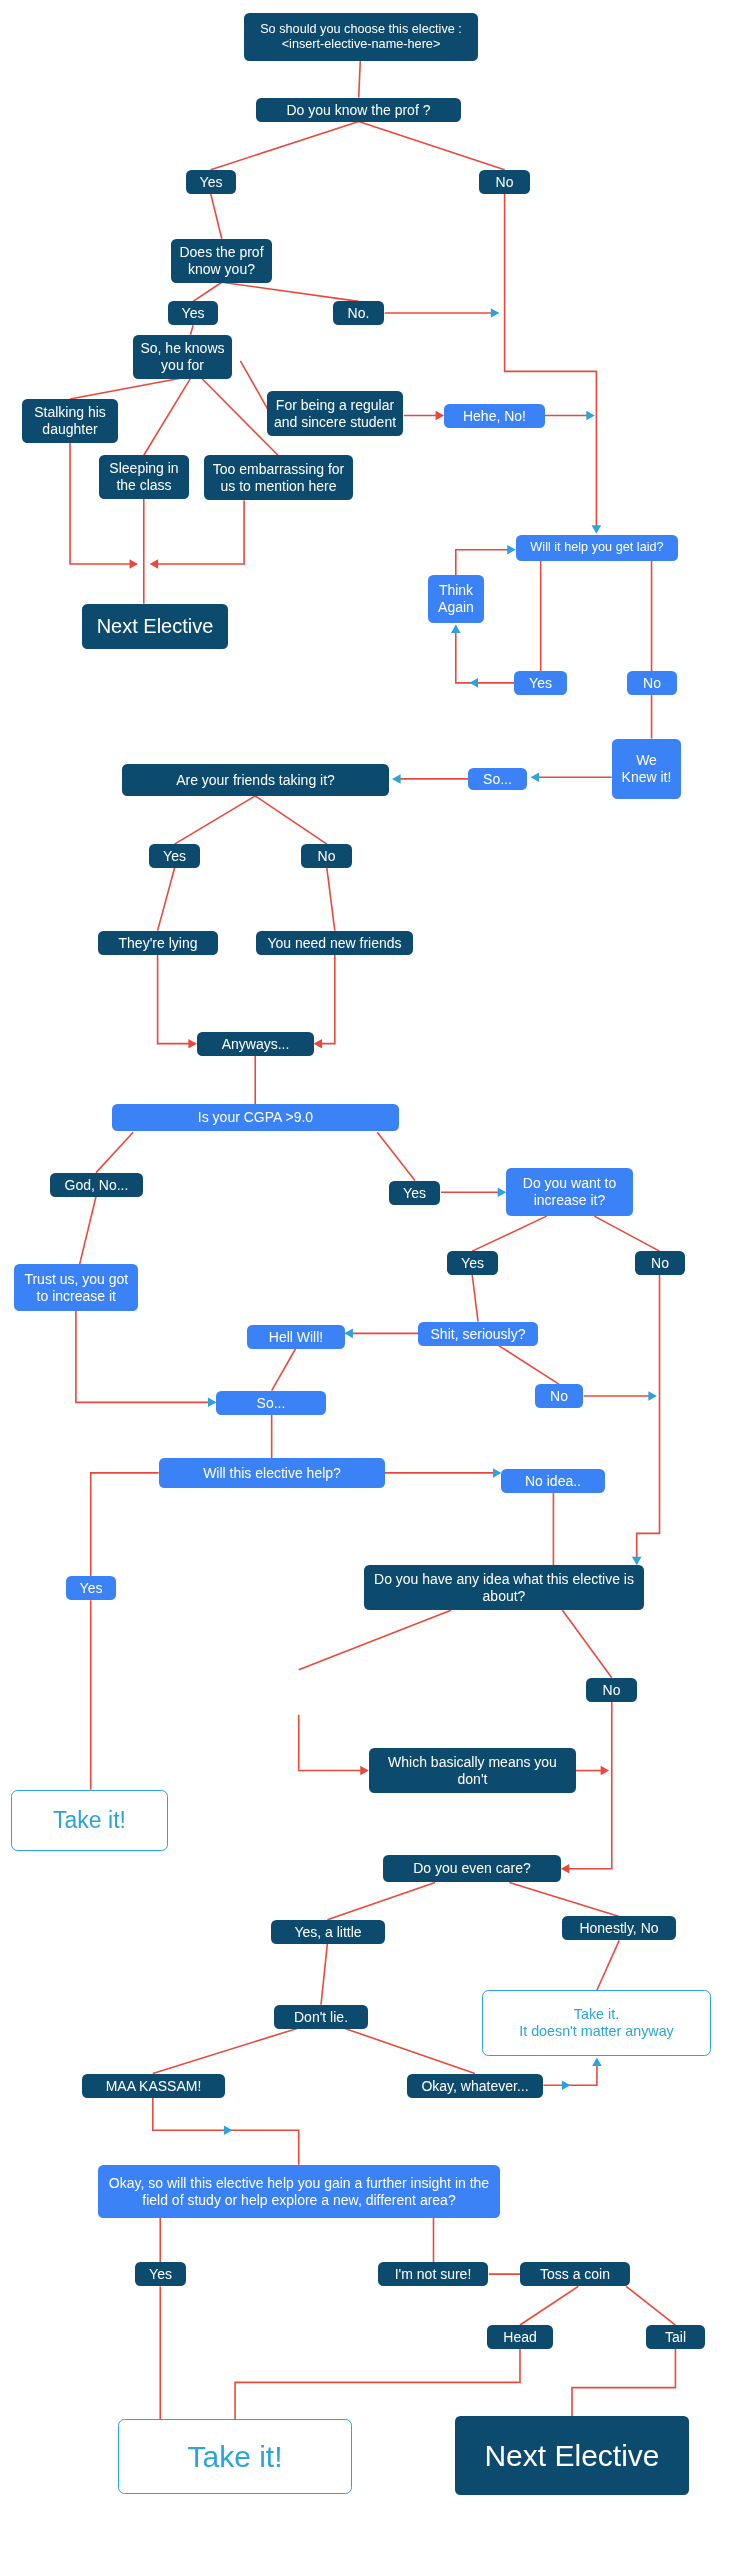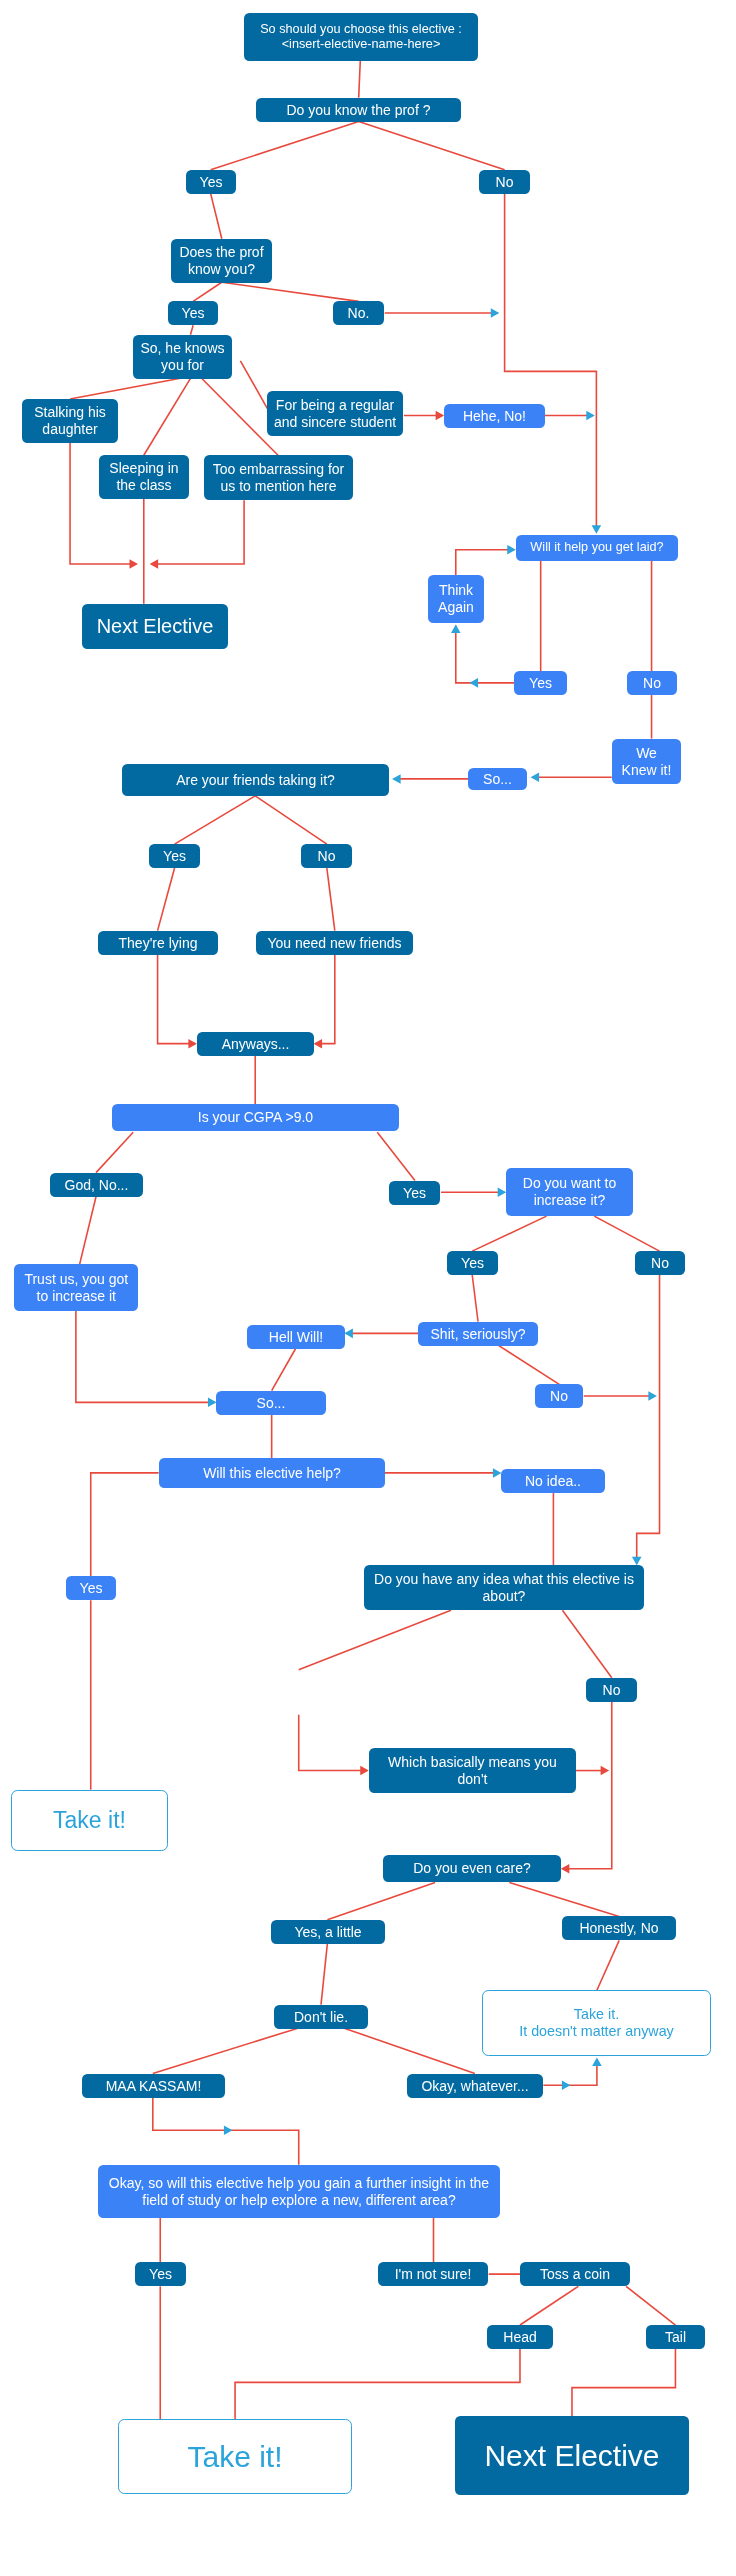--- a/index.html
+++ b/index.html
@@ -7,21 +7,21 @@
     position:relative;width:737px;height:2576px;background:#ffffff;
     font-family:"Liberation Sans",sans-serif;overflow:hidden;
   }
   svg.edges{position:absolute;left:0;top:0;}
   .node{
     position:absolute;box-sizing:border-box;
     display:flex;align-items:center;justify-content:center;
     text-align:center;white-space:pre-line;
     border-radius:5.3px;font-size:14px;line-height:1.18;padding:2.1px 4.2px;
   }
-  .red{background:#0369a1;color:#ffffff;}
+  .red{background:#0c4a6e;color:#ffffff;}
   .blue{background:#3b82f6;color:#ffffff;}
   .outline{background:#ffffff;border:1.6px solid #2ba3db;color:#2ba3db;border-radius:6.4px;}
   .f24{font-size:12.7px;}
   .f27{font-size:14.3px;}
   .f38{font-size:20px;}
   .f44{font-size:23px;}
   .f56{font-size:30px;}
 </style>
 </head>
 <body>
@@ -146,21 +146,21 @@
   <div class="node red" style="left:22px;top:399px;width:96px;height:44px">Stalking his daughter</div>
   <div class="node red" style="left:267px;top:391px;width:136px;height:45px">For being a regular and sincere student</div>
   <div class="node blue" style="left:444px;top:404px;width:101px;height:24px">Hehe, No!</div>
   <div class="node red" style="left:99px;top:455px;width:90px;height:44px">Sleeping in the class</div>
   <div class="node red" style="left:204px;top:455px;width:149px;height:45px">Too embarrassing for us to mention here</div>
   <div class="node red f38" style="left:82px;top:604px;width:146px;height:45px">Next Elective</div>
   <div class="node blue f24" style="left:516px;top:535px;width:162px;height:25.5px">Will it help you get laid?</div>
   <div class="node blue" style="left:428px;top:575px;width:56px;height:48px">Think Again</div>
   <div class="node blue" style="left:514px;top:671px;width:53px;height:24px">Yes</div>
   <div class="node blue" style="left:627px;top:671px;width:50px;height:24px">No</div>
-  <div class="node blue" style="left:612px;top:739px;width:69px;height:45px">We
+  <div class="node blue" style="left:612px;top:739px;width:69px;height:60px">We
 Knew it!</div>
   <div class="node blue" style="left:468px;top:768px;width:59px;height:22px">So...</div>
   <div class="node red" style="left:122px;top:764px;width:267px;height:32px">Are your friends taking it?</div>
   <div class="node red" style="left:149px;top:844px;width:51px;height:24px">Yes</div>
   <div class="node red" style="left:301px;top:844px;width:51px;height:24px">No</div>
   <div class="node red" style="left:98px;top:931px;width:120px;height:24px">They're lying</div>
   <div class="node red" style="left:256px;top:931px;width:157px;height:24px">You need new friends</div>
   <div class="node red" style="left:197px;top:1032px;width:117px;height:24px">Anyways...</div>
   <div class="node blue" style="left:112px;top:1104px;width:287px;height:27px">Is your CGPA &gt;9.0</div>
   <div class="node red" style="left:50px;top:1173px;width:93px;height:24px">God, No...</div>

